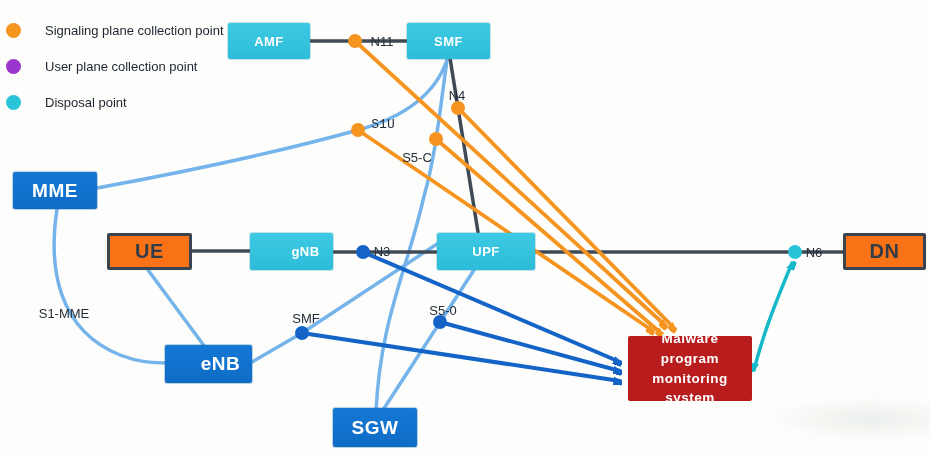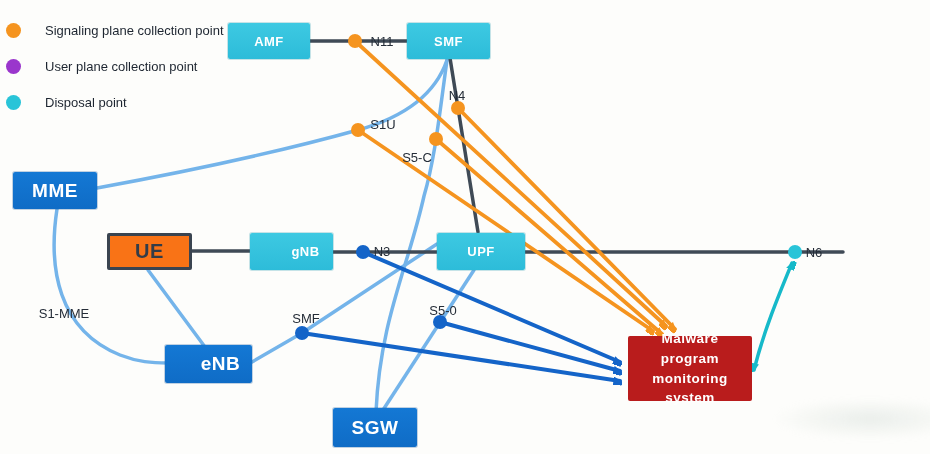--- a/index.html
+++ b/index.html
@@ -107,33 +107,34 @@
       <span class="ldot" style="background:#29c4d8;"></span>
       <span class="ltext">Disposal point</span>
     </div>
   </div>
 
   <div class="node cyan" style="left:228px; top:23px;  width:82px;  height:36px;">AMF</div>
   <div class="node cyan" style="left:407px; top:23px;  width:83px;  height:36px;">SMF</div>
   <div class="node blue" style="left:13px;  top:172px; width:84px;  height:37px;">MME</div>
   <div class="node plain" style="left:107px; top:233px; width:85px;  height:37px;">UE</div>
   <div class="node cyan" style="left:250px; top:233px; width:83px;  height:37px;padding-left:28px;">gNB</div>
-  <div class="node cyan" style="left:437px; top:233px; width:88px;  height:37px;">UPF</div>
+  <div class="node cyan" style="left:437px; top:233px; width:98px;  height:37px;">UPF</div>
+  <div class="node plain" style="left:843px; top:233px; width:83px;  height:37px;">DN</div>
   <div class="node blue" style="left:165px; top:345px; width:87px;  height:38px;padding-left:24px;">eNB</div>
   <div class="node blue" style="left:333px; top:408px; width:84px;  height:39px;">SGW</div>
 
   <div class="node green" style="left:628px; top:336px; width:124px; height:65px;">
     <span>Malware</span>
     <span>program</span>
     <span>monitoring system</span>
   </div>
 
   <span class="elabel" style="left:382px; top:41px;">N11</span>
   <span class="elabel" style="left:457px; top:95px;">N4</span>
-  <span class="elabel" style="left:383px; top:124px;">S1U</span>
+  <span class="elabel" style="left:383px; top:124px;font-family:Liberation Mono, monospace;">S1U</span>
   <span class="elabel" style="left:417px; top:157px;">S5-C</span>
   <span class="elabel" style="left:382px; top:251px;">N3</span>
   <span class="elabel" style="left:814px; top:252px;">N6</span>
   <span class="elabel" style="left:306px; top:318px;">SMF</span>
   <span class="elabel" style="left:443px; top:310px;">S5-0</span>
   <span class="elabel" style="left:64px;  top:313px;">S1-MME</span>
 
   <div class="smudge"></div>
 </div>
 

